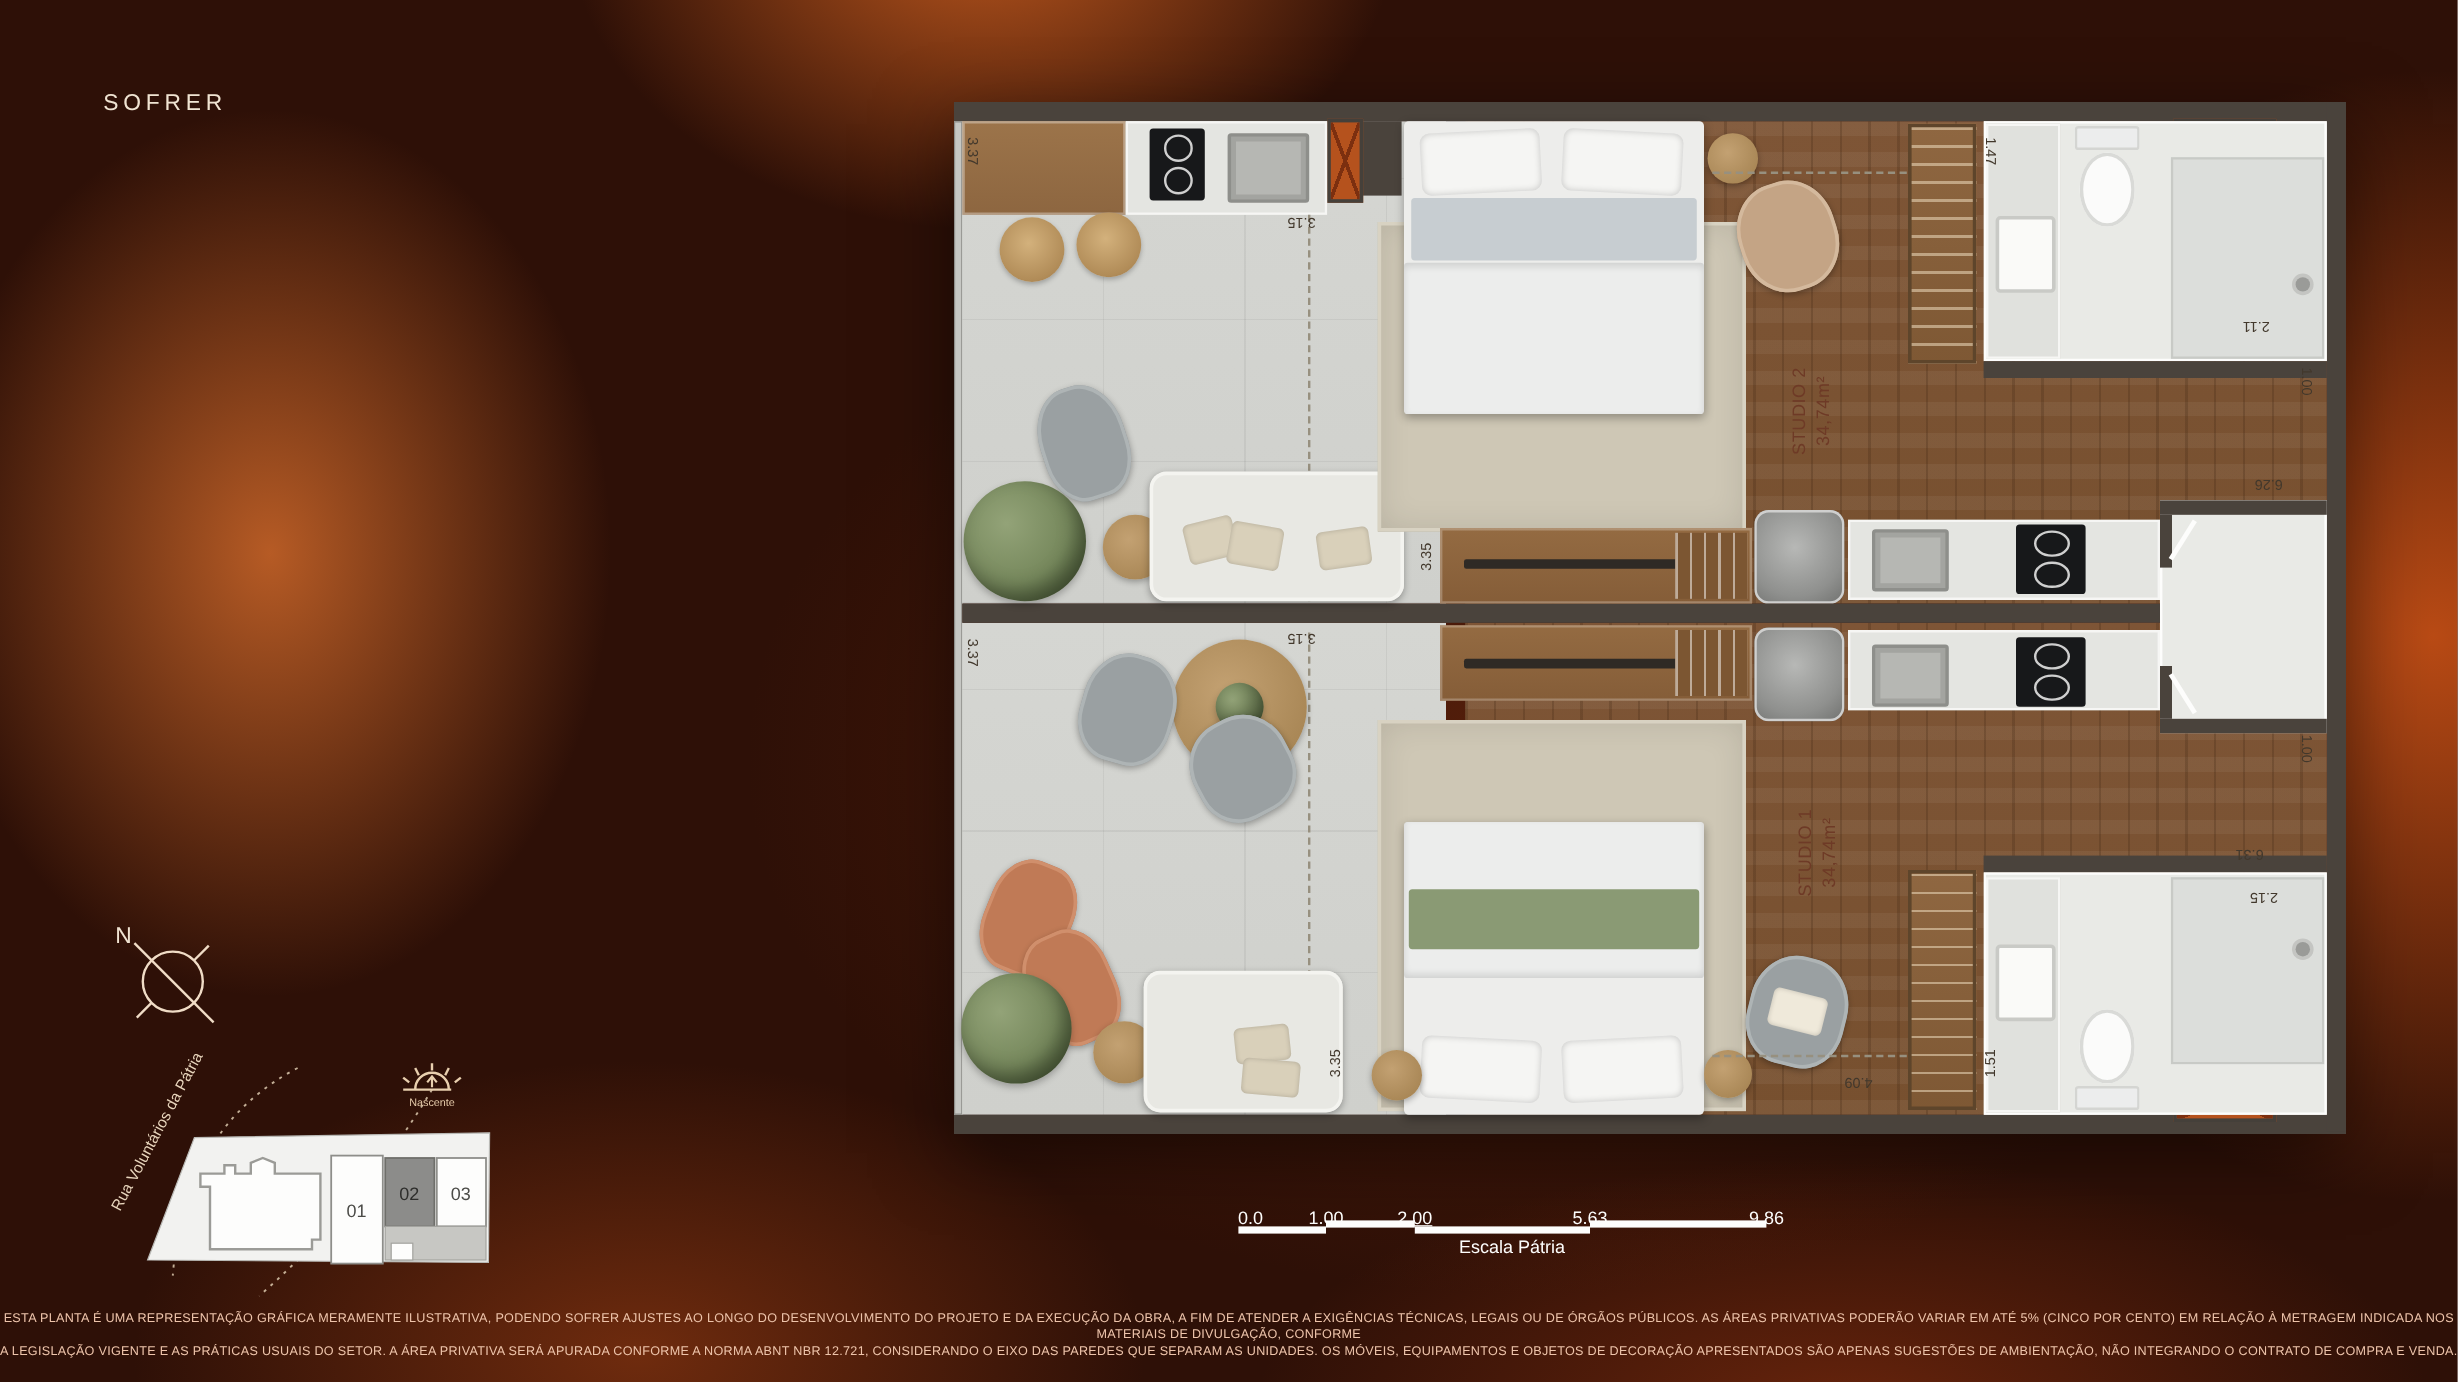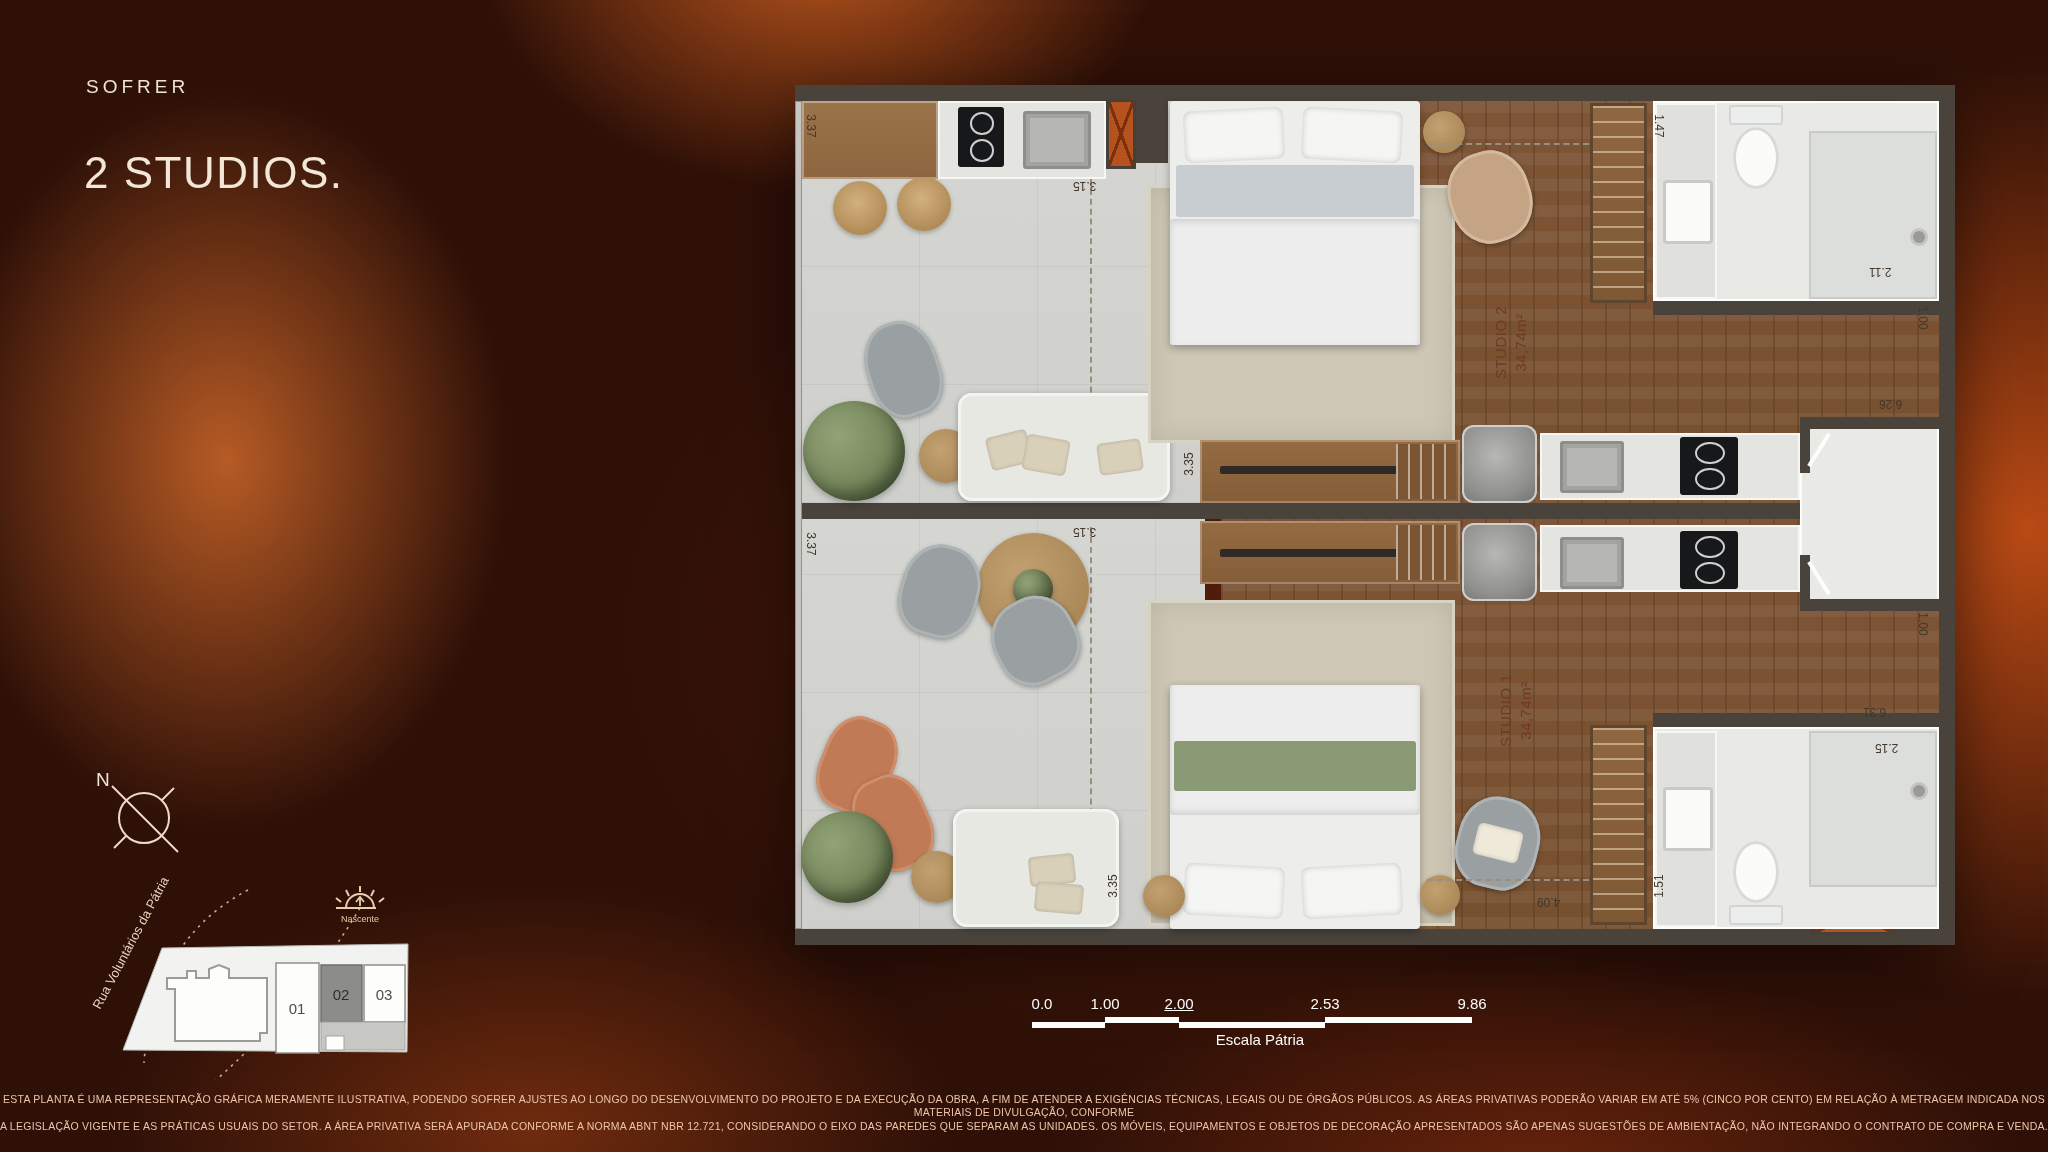--- a/index.html
+++ b/index.html
@@ -78,35 +78,34 @@
   .dash-h{position:absolute;height:0;border-top:2px dashed #97907f;}
   .dim{position:absolute;font-size:12px;color:#42382c;white-space:nowrap;}
   .r90{transform:rotate(90deg);transform-origin:center;}
   .r-90{transform:rotate(-90deg);transform-origin:center;}
   .r180{transform:rotate(180deg);transform-origin:center;}
   .studio-label{position:absolute;width:120px;text-align:center;font-size:15px;line-height:1.3;
     color:#6e3a26;letter-spacing:.5px;transform:rotate(-90deg);transform-origin:center;}
   .doorleaf{position:absolute;background:#fdfdfc;}
   
   #scalebar{position:absolute;left:1030px;top:991px;width:460px;height:60px;color:#fdfdfc;}
-  #scalebar .t{position:absolute;top:4px;font-size:15px;transform:translateX(-50%);}
+  #scalebar .t{position:absolute;top:16px;font-size:15px;transform:translateX(-50%);}
   #scalebar .seg{position:absolute;height:6px;background:#fdfdfc;}
   #scalebar .cap{position:absolute;top:40px;width:100%;text-align:center;font-size:15px;}
   
   #disclaimer{position:absolute;left:0;top:1093px;width:2048px;text-align:center;
     font-size:10.5px;line-height:1.28;letter-spacing:.25px;color:#eec4ab;}
 </style>
 </head>
 <body>
 
 <div id="stage">
 
   <div id="kicker">SOFRER</div>
   <div id="title">
-    <div>2 STUDIOS.</div>
   </div>
 
   <svg id="compass" width="140" height="120" viewBox="0 0 140 120">
     <text x="18" y="34" font-size="19" fill="#f0e3d2" font-family="Liberation Sans, sans-serif">N</text>
     <circle cx="66" cy="66" r="25" fill="none" stroke="#f0dcc6" stroke-width="2"></circle>
     <line x1="34" y1="34" x2="100" y2="100" stroke="#f0dcc6" stroke-width="2"></line>
     <line x1="84" y1="48" x2="96" y2="36" stroke="#f0dcc6" stroke-width="2"></line>
     <line x1="36" y1="96" x2="48" y2="84" stroke="#f0dcc6" stroke-width="2"></line>
   </svg>
 
@@ -285,21 +284,21 @@
     <span class="dim r180" style="left:1068px;top:620px;">6.31</span>
     <span class="dim r180" style="left:1080px;top:656px;">2.15</span>
     <span class="dim r-90" style="left:852px;top:794px;">1.51</span>
     <span class="dim r180" style="left:742px;top:810px;">4.09</span>
   </div>
 
   <div id="scalebar">
     <span class="t" style="left:12px;">0.0</span>
     <span class="t" style="left:75px;">1.00</span>
     <span class="t" style="left:149px;text-decoration:underline;">2.00</span>
-    <span class="t" style="left:295px;">2.53</span>
+    <span class="t" style="left:295px;">5.63</span>
     <span class="t" style="left:442px;">9.86</span>
     <div class="seg" style="left:2px;top:31px;width:73px;"></div>
     <div class="seg" style="left:75px;top:26px;width:74px;"></div>
     <div class="seg" style="left:149px;top:31px;width:146px;"></div>
     <div class="seg" style="left:295px;top:26px;width:147px;"></div>
     <div class="cap">Escala Pátria</div>
   </div>
 
   <div id="disclaimer">
     <div>ESTA PLANTA É UMA REPRESENTAÇÃO GRÁFICA MERAMENTE ILUSTRATIVA, PODENDO SOFRER AJUSTES AO LONGO DO DESENVOLVIMENTO DO PROJETO E DA EXECUÇÃO DA OBRA, A FIM DE ATENDER A EXIGÊNCIAS TÉCNICAS, LEGAIS OU DE ÓRGÃOS PÚBLICOS. AS ÁREAS PRIVATIVAS PODERÃO VARIAR EM ATÉ 5% (CINCO POR CENTO) EM RELAÇÃO À METRAGEM INDICADA NOS MATERIAIS DE DIVULGAÇÃO, CONFORME</div>

